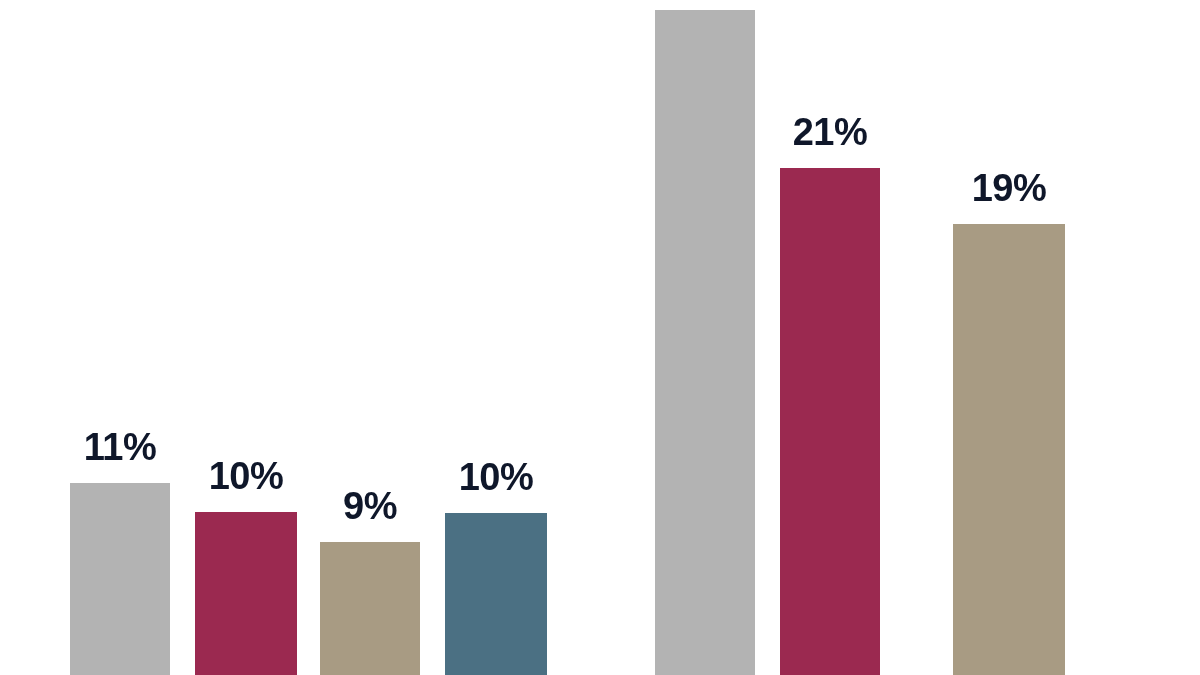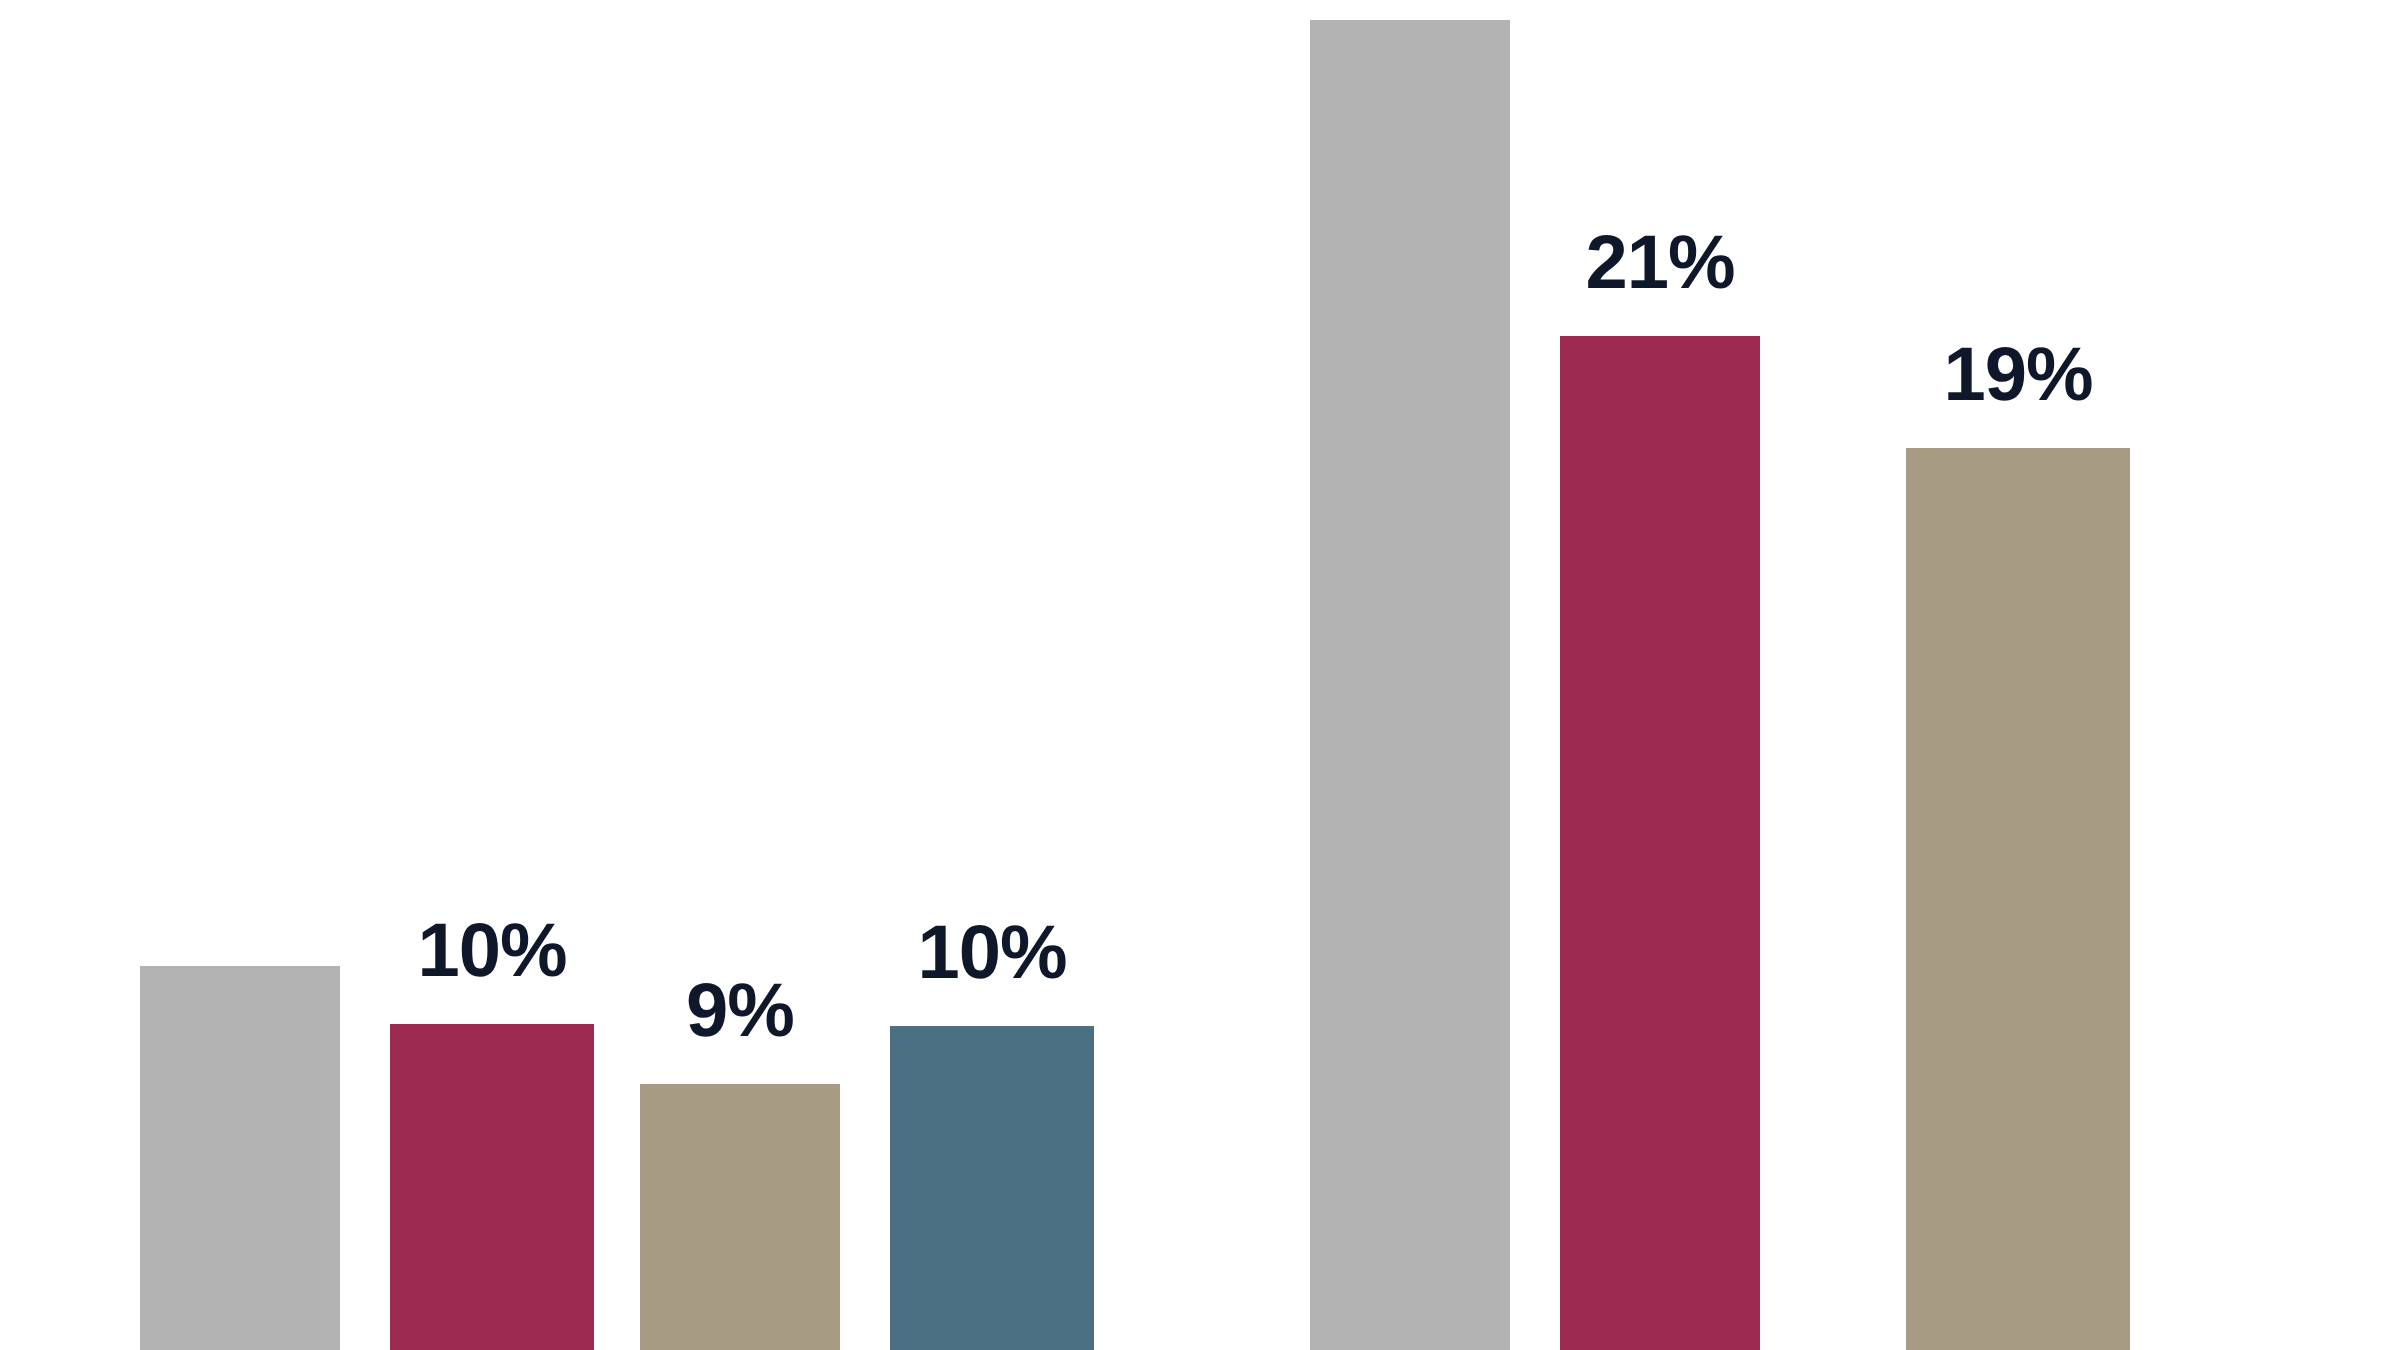--- a/index.html
+++ b/index.html
@@ -52,20 +52,21 @@
   }
 </style>
 </head>
 <body>
 
 <div id="chart-canvas">
 
   <div class="bar-group" style="left:0;width:600px;">
 
     <div class="bar-slot" style="left:70px;width:100px;">
+      <div class="bar-value-label" style="top:428px;">11%</div>
       <div class="bar-rect" style="top:483px;background:#B3B3B3;"></div>
     </div>
 
     <div class="bar-slot" style="left:195px;width:102px;">
       <div class="bar-value-label" style="top:457px;">10%</div>
       <div class="bar-rect" style="top:512px;background:#9B2950;"></div>
     </div>
 
     <div class="bar-slot" style="left:320px;width:100px;">
       <div class="bar-value-label" style="top:487px;">9%</div>

